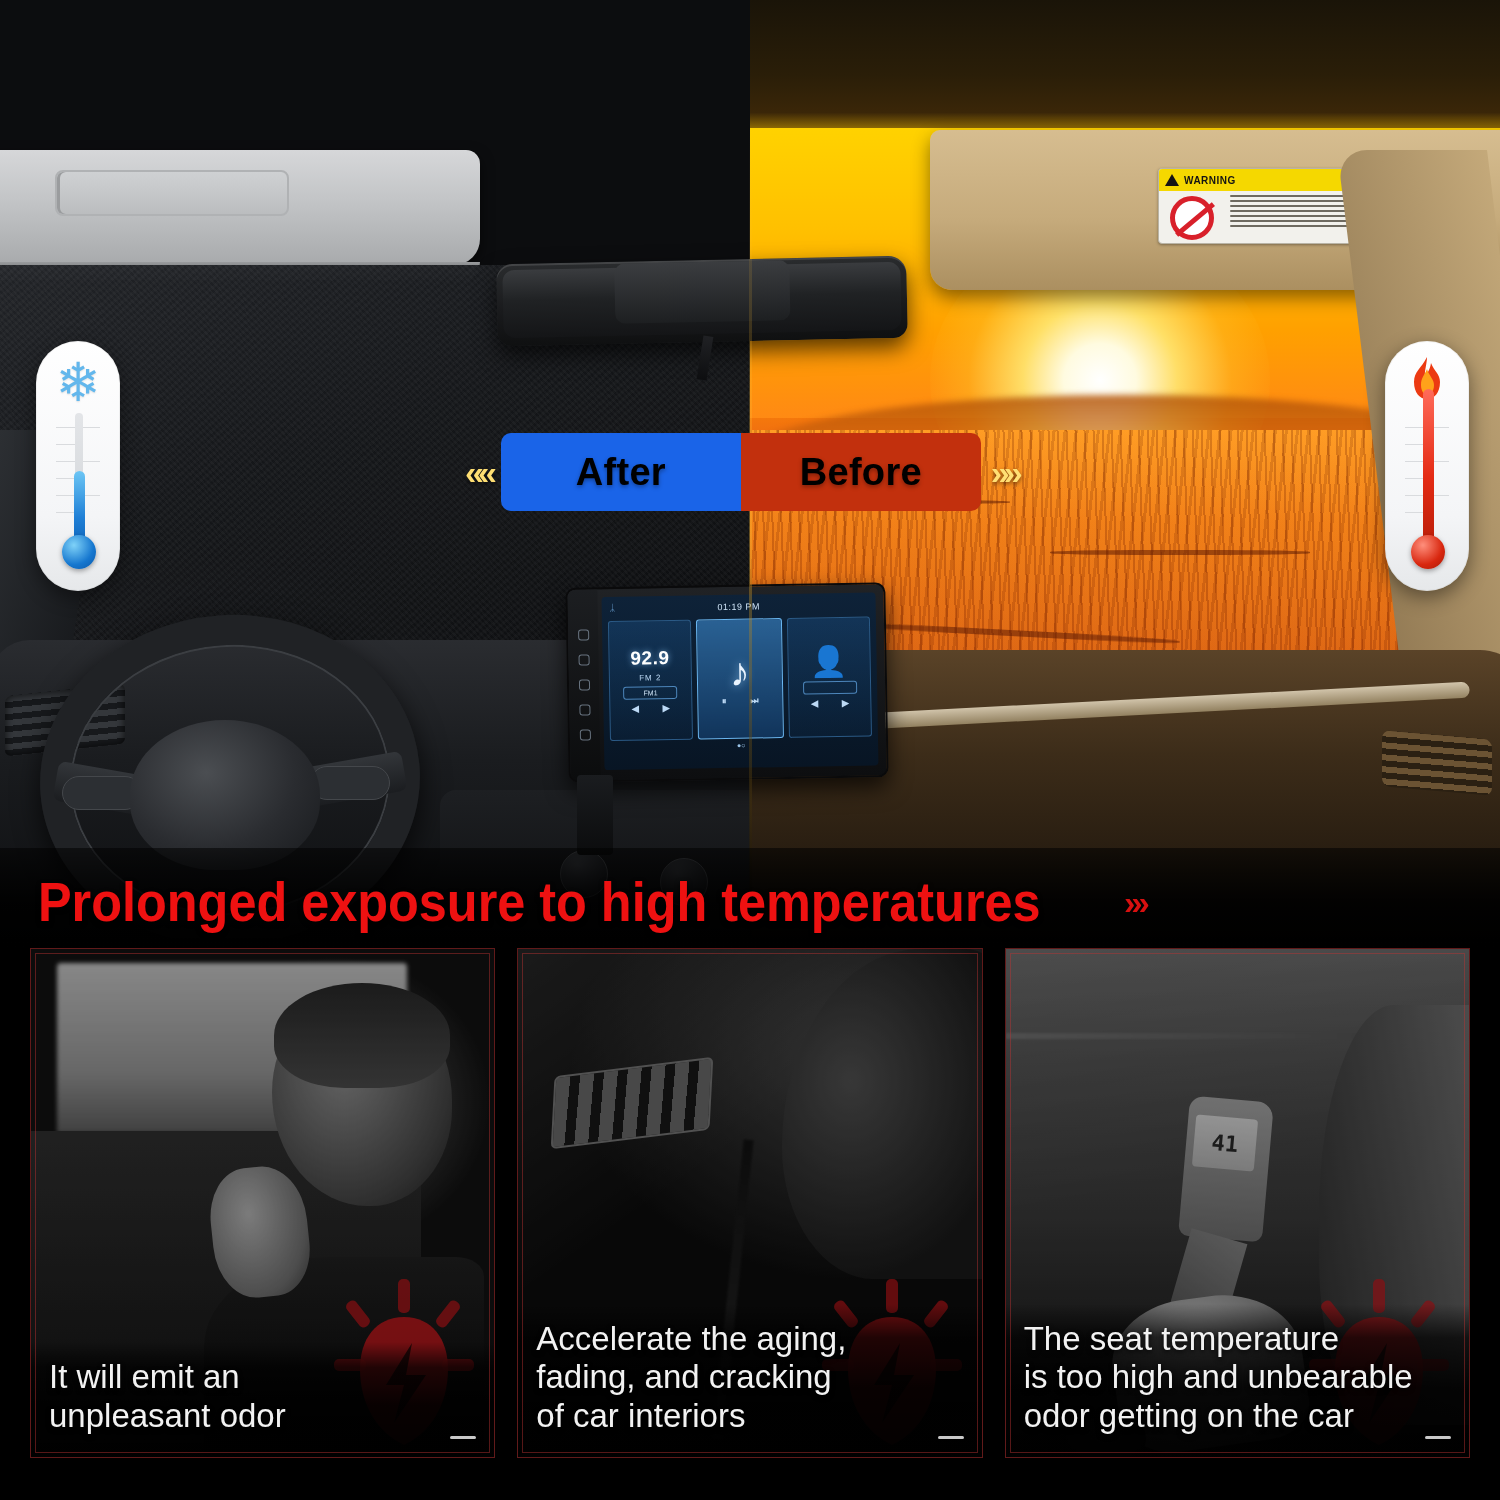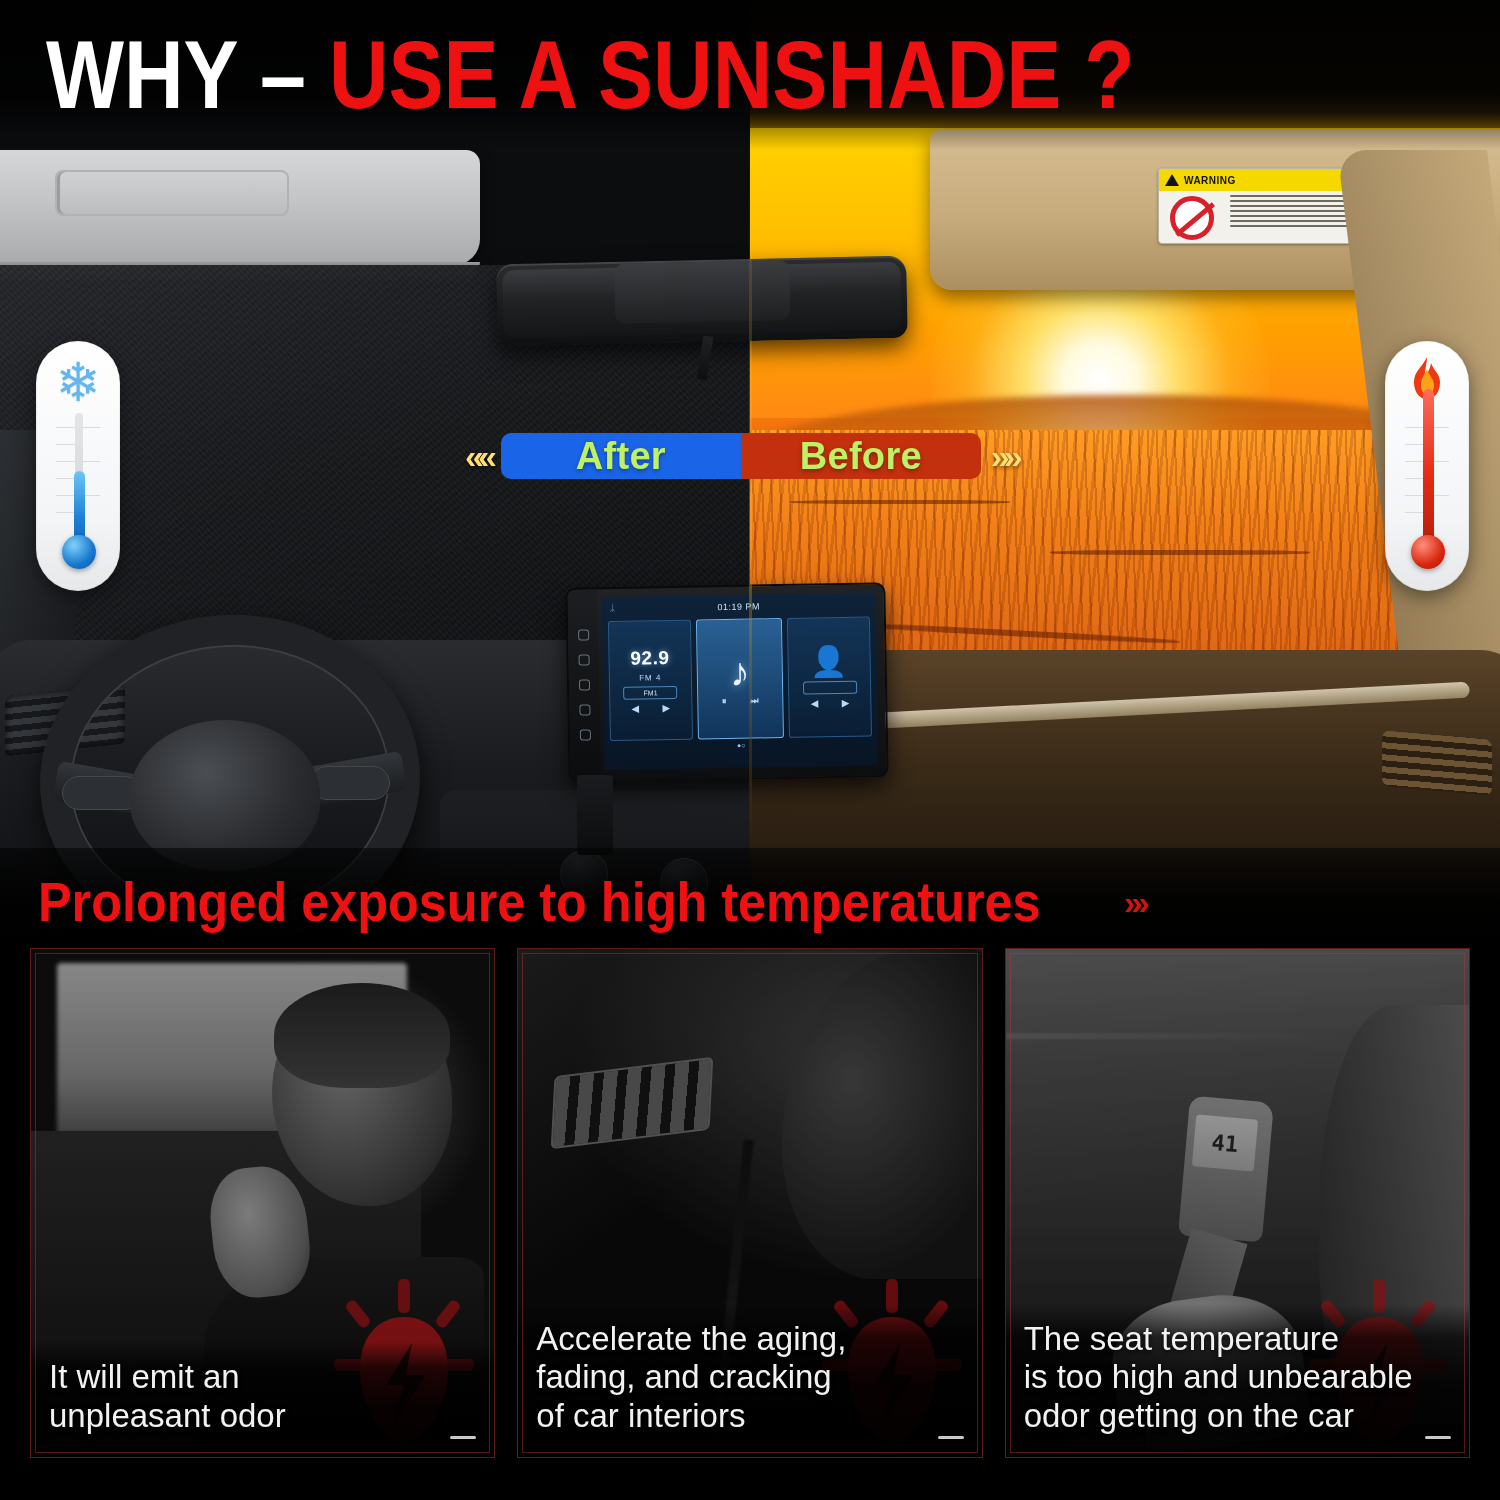--- a/index.html
+++ b/index.html
@@ -316,22 +316,22 @@
     font-size:52px; line-height:54px; color:#ec3a12;
   }
 
   
   .badges{
     position:absolute; left:455px; top:433px; display:flex; align-items:center; gap:0; z-index:6;
   }
   .chev{ font-size:34px; font-weight:bold; color:#ffdf73; letter-spacing:-6px;
          text-shadow:0 2px 4px rgba(0,0,0,.5); padding:0 10px; }
   .badge{
-    height:46px; display:flex; align-items:center; justify-content:center;
-    padding:0 30px; font-size:38px; font-weight:bold; color:#bef264;
+    height:78px; display:flex; align-items:center; justify-content:center;
+    padding:0 30px; font-size:38px; font-weight:bold; color:#000000;
     letter-spacing:.3px; text-shadow:0 2px 4px rgba(0,0,0,.35);
   }
   .badge.after { background:#1a64e8; border-radius:10px 0 0 10px; min-width:240px; }
   .badge.before{ background:#c2300d; border-radius:0 10px 10px 0; min-width:240px; }
 
   
   .title-bar{
     position:absolute; left:0; top:0; width:1500px; height:150px; z-index:8;
     background:linear-gradient(180deg, rgba(0,0,0,.93) 0%, rgba(0,0,0,.86) 62%, rgba(0,0,0,0) 100%);
     display:flex; align-items:center; padding-left:46px;
@@ -595,21 +595,21 @@
         <span class="hu-skey"></span>
       </div>
       <div class="hu-screen">
         <div class="hu-top">
           <span class="hu-bt">ᛦ</span>
           <span class="hu-time">01:19 PM</span>
         </div>
         <div class="hu-cards">
           <div class="hu-card">
             <span class="hu-freq">92.9</span>
-            <span class="hu-band">FM 4</span>
+            <span class="hu-band">FM 2</span>
             <span class="hu-pill">FM1</span>
             <span class="hu-arrows">
               <b>◀</b>
               <b>▶</b>
             </span>
           </div>
           <div class="hu-card mid">
             <span class="hu-note">♪</span>
             <span class="hu-arrows">
               <b>⏸</b>
@@ -666,23 +666,20 @@
     </div>
 
     <div class="badges">
       <span class="chev">««</span>
       <span class="badge after">After</span>
       <span class="badge before">Before</span>
       <span class="chev">»»</span>
     </div>
   </div>
 
-  <div class="title-bar">
-    <div class="title-txt"><span class="t-white">WHY </span><span class="t-dash">– </span><span class="t-red">USE A SUNSHADE ?</span></div>
-  </div>
 
   <div class="band-dark"></div>
   <div class="subhead">
     <span class="subhead-txt">Prolonged exposure to high temperatures</span>
     <span class="subhead-chev">›››</span>
   </div>
 
   <div class="panels">
 
     <div class="panel p2">

